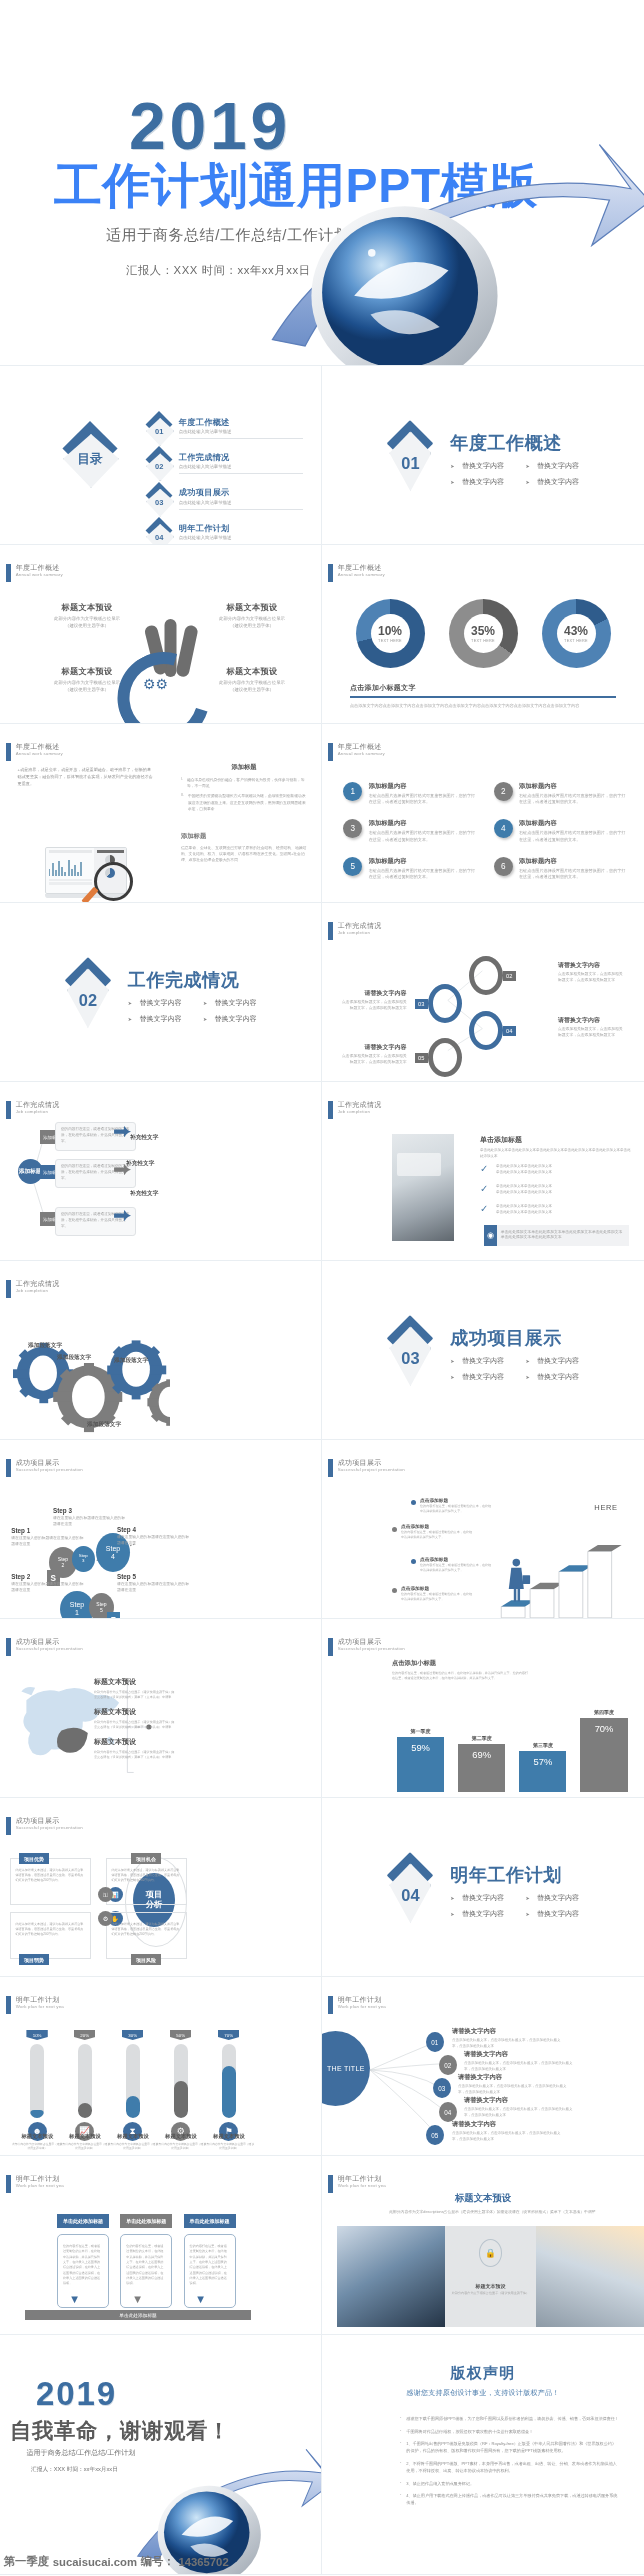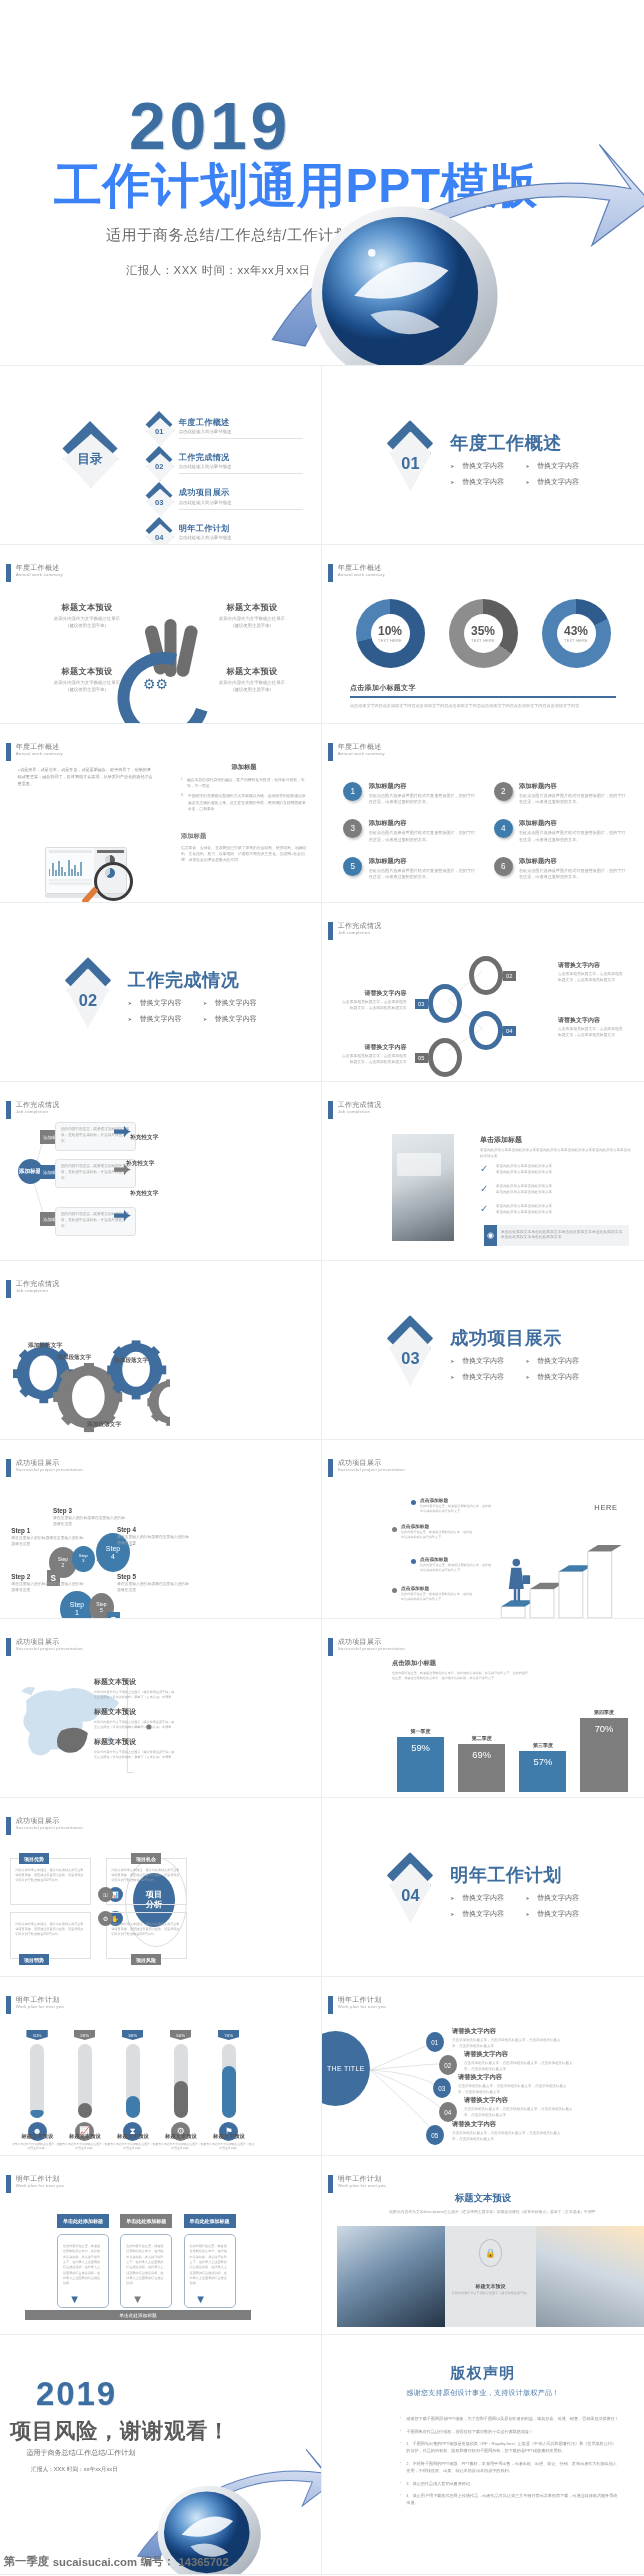--- a/index.html
+++ b/index.html
@@ -1109,21 +1109,21 @@
           <div class="d">此部分内容作为文字模板占位显示（建议使用主题字体）</div>
         </div>
         <div class="im" style="background:linear-gradient(200deg,#ffe6c0 0%,#cfd9e2 45%,#8d9aa6 100%);"></div>
       </div>
     </div>
   </div>
 
   <div class="row">
     <div class="slide" style="height:240px;">
       <div class="fin-year">2019</div>
-      <div class="fin-t">项目风险，谢谢观看！</div>
+      <div class="fin-t">自我革命，谢谢观看！</div>
       <div class="fin-s">适用于商务总结/工作总结/工作计划</div>
       <div class="fin-m">汇报人：XXX   时间：xx年xx月xx日</div>
       <svg class="fin-art" viewBox="0 0 330 280">
         <defs>
           <radialGradient id="gball2" cx="38%" cy="32%">
             <stop offset="0%" stop-color="#cfe6f7"></stop>
               <stop offset="45%" stop-color="#5f97cf"></stop>
             <stop offset="85%" stop-color="#1d4f8c"></stop>
               <stop offset="100%" stop-color="#12396b"></stop>
           </radialGradient>

